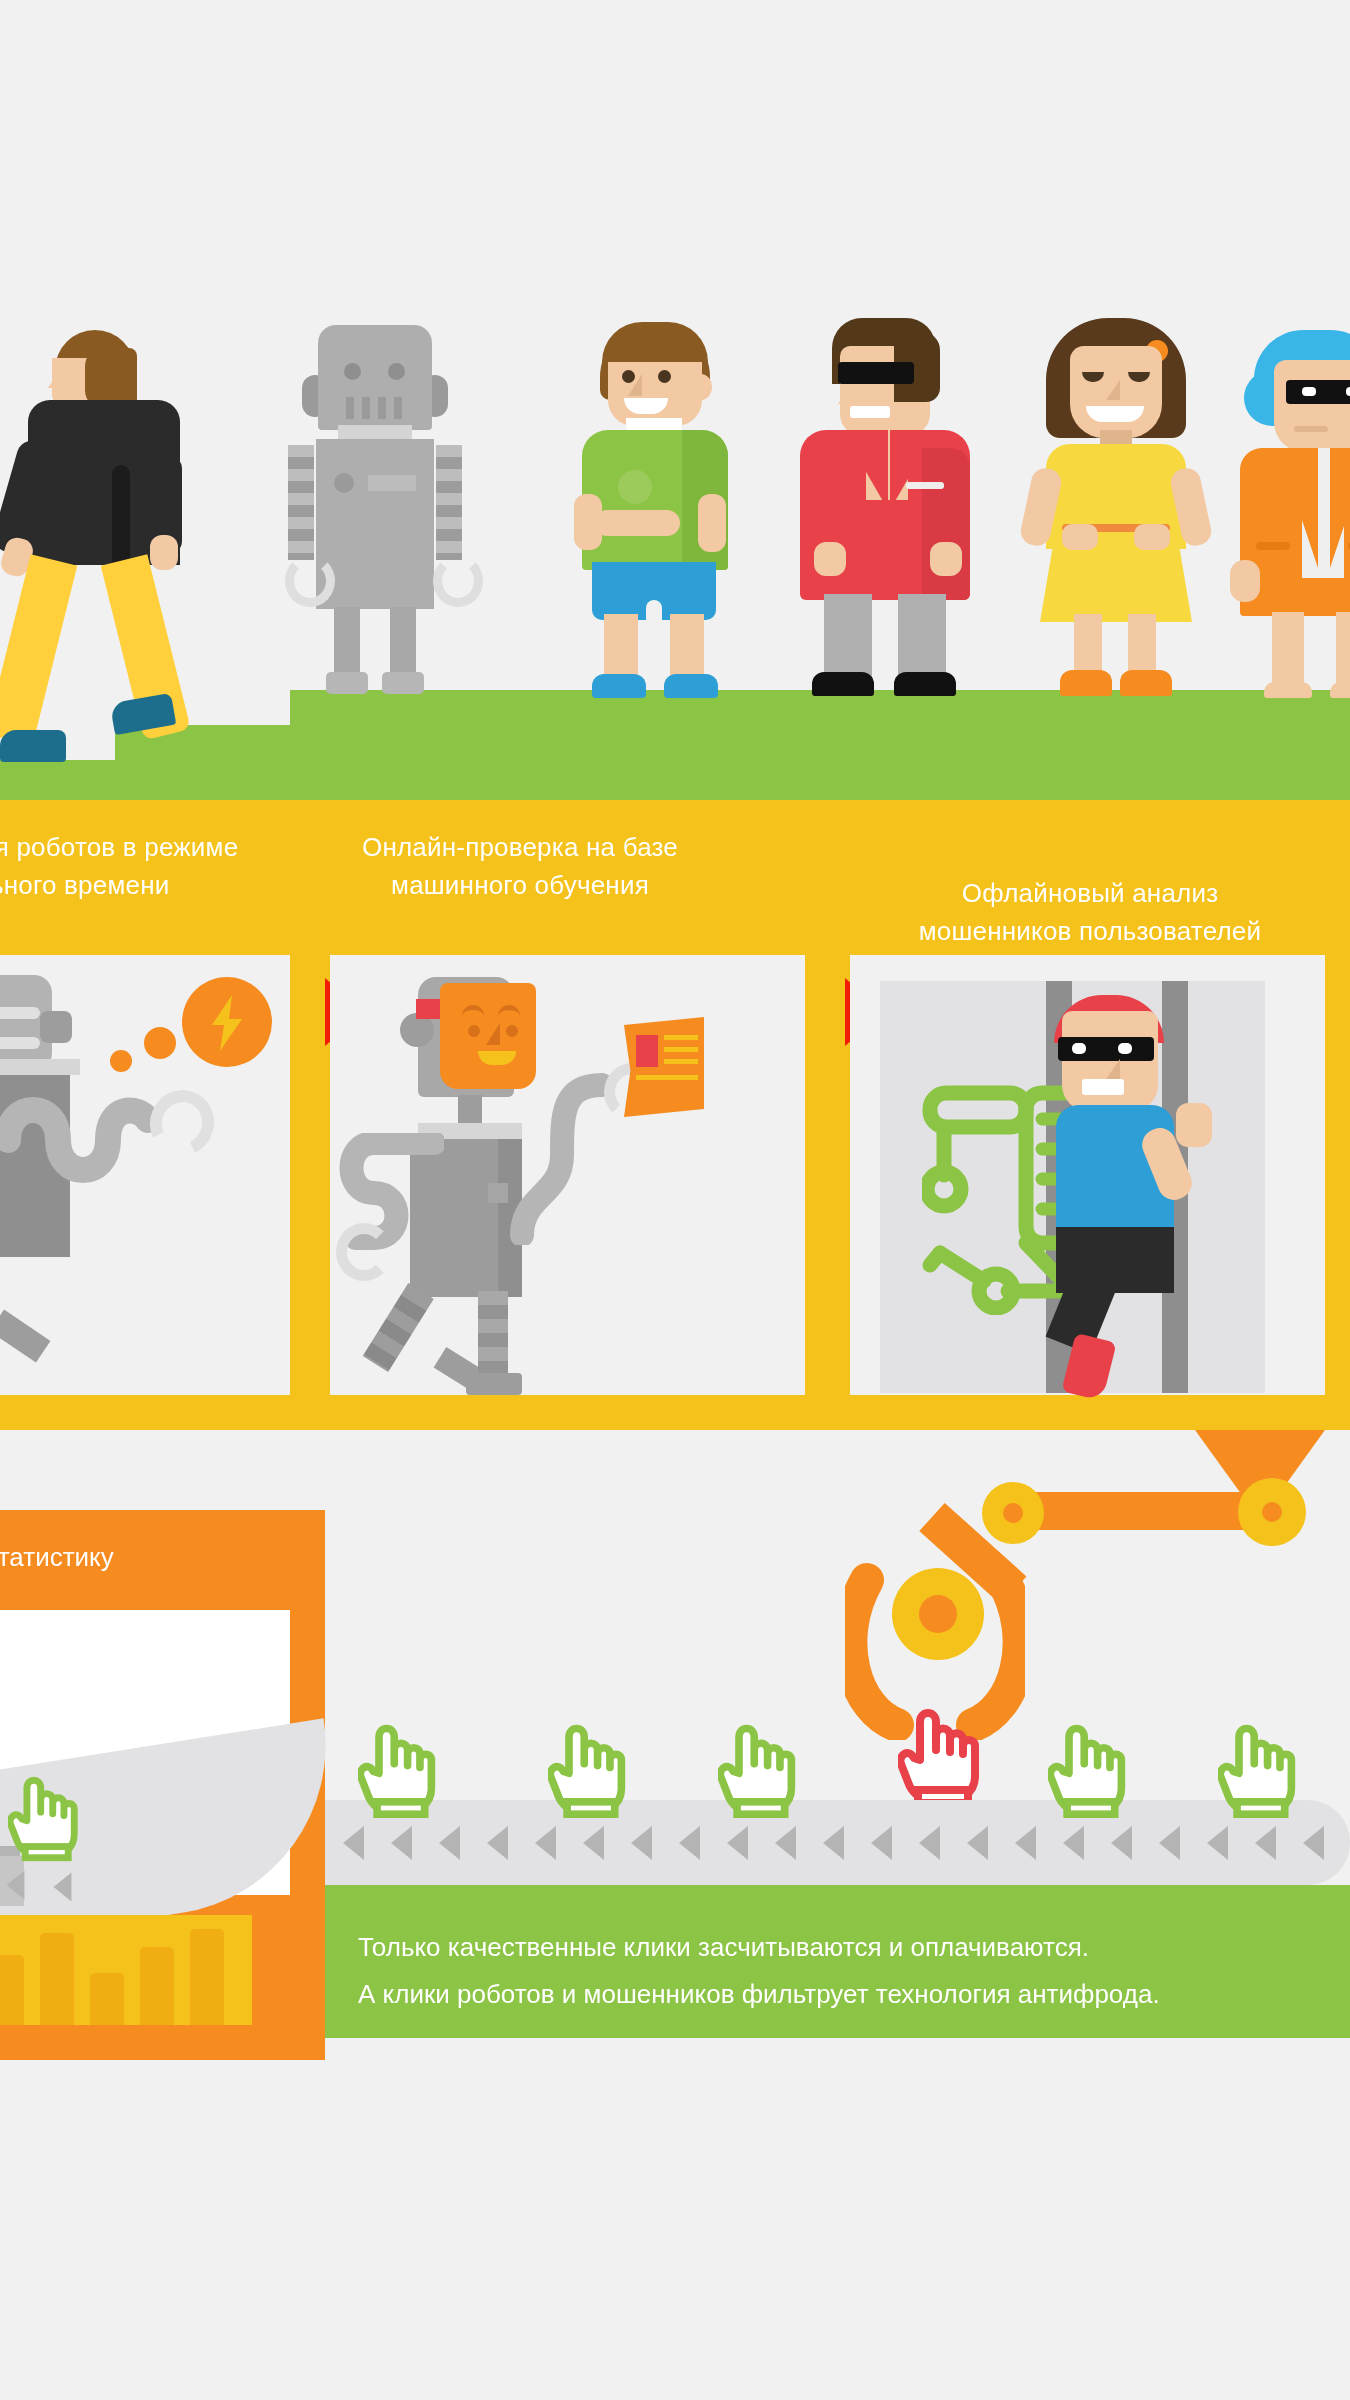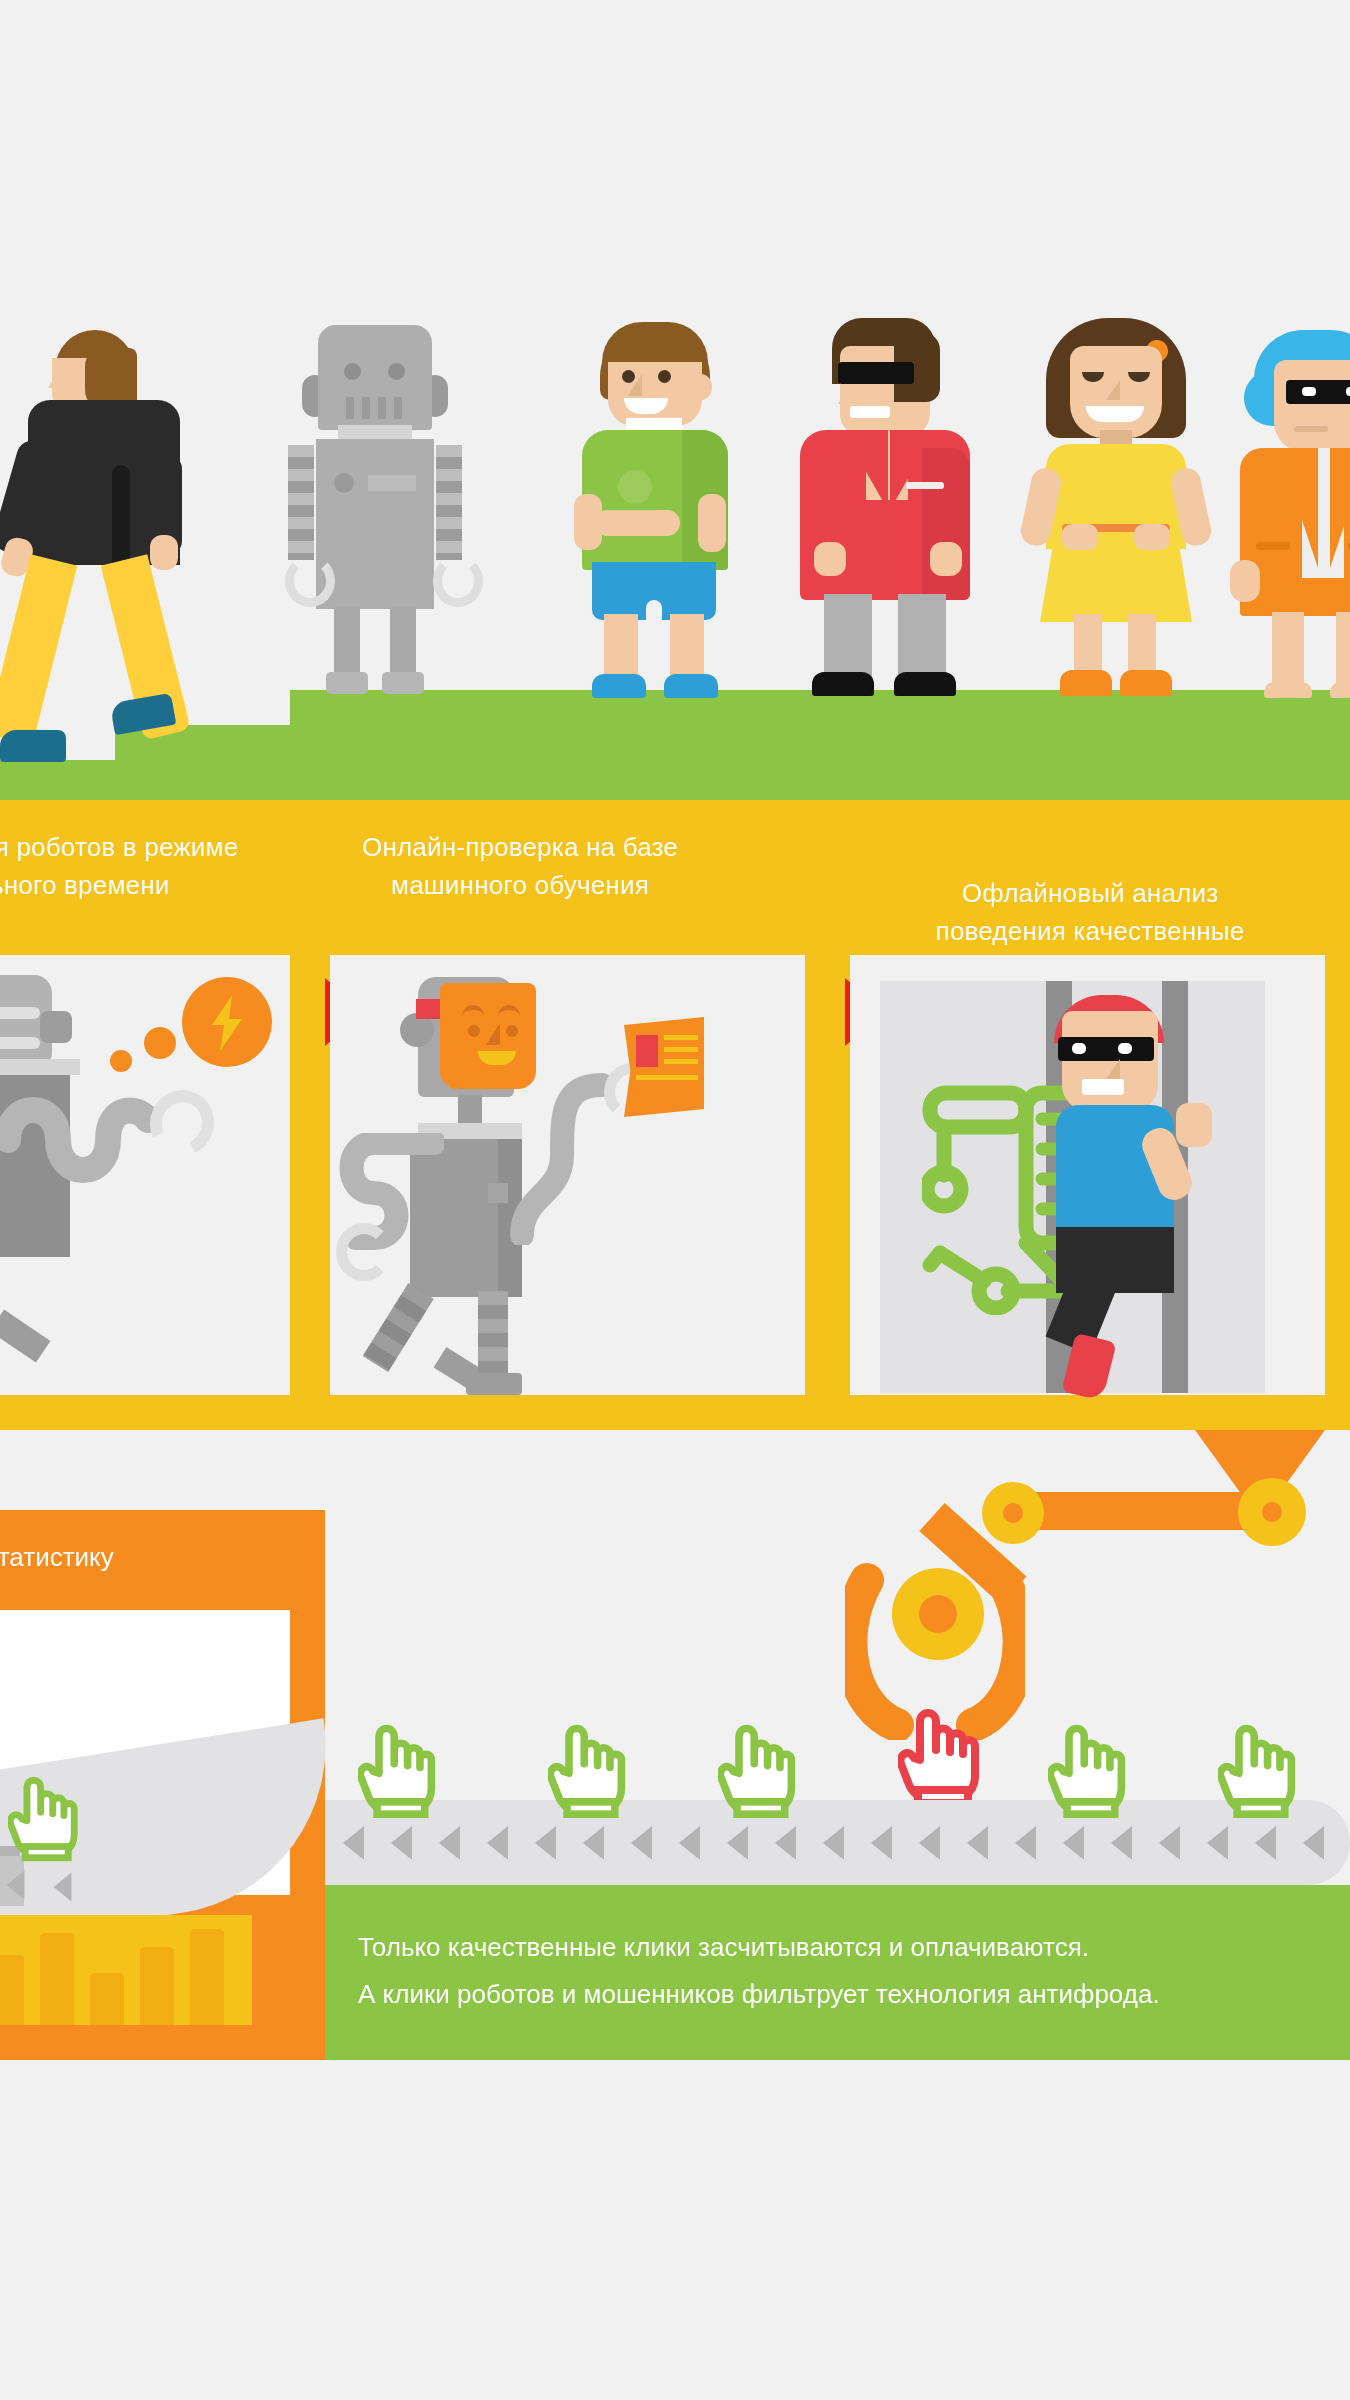--- a/index.html
+++ b/index.html
@@ -27,21 +27,21 @@
   #orange-panel-foot{position:absolute;left:-140px;top:1860px;width:465px;height:200px;background:#f68b1f;}
   .panel-title{position:absolute;color:#fff;font-size:26px;line-height:34px;}
   #panel-screen{position:absolute;left:-140px;top:1610px;width:430px;height:285px;background:#ffffff;}
   #panel-chart{position:absolute;left:-88px;top:1915px;width:340px;height:110px;background:#f5c21b;}
   .chart-bar{position:absolute;background:#f0ae13;border-radius:5px 5px 0 0;}
   
   #conveyor{position:absolute;left:325px;top:1800px;width:1025px;height:85px;background:#e2e2e4;border-radius:0 42px 42px 0;}
   .conv-arrow{position:absolute;width:0;height:0;border-top:17px solid transparent;
      border-bottom:17px solid transparent;border-right:21px solid #b4b4b4;}
   
-  #green-footer{position:absolute;left:325px;top:1885px;width:1025px;height:175px;background:#8cc445;}
+  #green-footer{position:absolute;left:325px;top:1885px;width:1025px;height:153px;background:#8cc445;}
   .footer-line{position:absolute;color:#fff;font-size:26px;line-height:34px;white-space:nowrap;}
   
   #robot-arm{position:absolute;left:800px;top:1420px;width:550px;height:400px;}
 </style>
 </head>
 <body>
 
 <div class="abs" id="top-scene">
 
   <div class="stair" style="left:-60px;top:760px;width:180px;height:40px;"></div>
@@ -186,21 +186,21 @@
   <div class="band-title" style="left:-160px;top:28px;width:420px;">
     <div>Фильтрация роботов в режиме</div>
     <div>реального времени</div>
   </div>
   <div class="band-title" style="left:310px;top:28px;width:420px;">
     <div>Онлайн-проверка на базе</div>
     <div>машинного обучения</div>
   </div>
   <div class="band-title" style="left:855px;top:28px;width:470px;margin-top:46px;">
     <div>Офлайновый анализ</div>
-    <div>поведения качественные</div>
+    <div>мошенников пользователей</div>
   </div>
 
   <div class="step-card" style="left:-170px;top:155px;width:460px;height:440px;">
     <div class="px" style="left:120px;top:112px;width:120px;height:190px;background:#8f8f8f;"></div>
     <div class="px" style="left:136px;top:20px;width:86px;height:96px;background:#b3b3b3;border-radius:18px;"></div>
     <div class="px" style="left:152px;top:52px;width:58px;height:12px;background:#e0e0e0;border-radius:6px;"></div>
     <div class="px" style="left:152px;top:82px;width:58px;height:12px;background:#e0e0e0;border-radius:6px;"></div>
     <div class="px" style="left:210px;top:56px;width:32px;height:32px;background:#9d9d9d;border-radius:8px;"></div>
     <div class="px" style="left:110px;top:104px;width:140px;height:16px;background:#d6d6d6;"></div>
 

